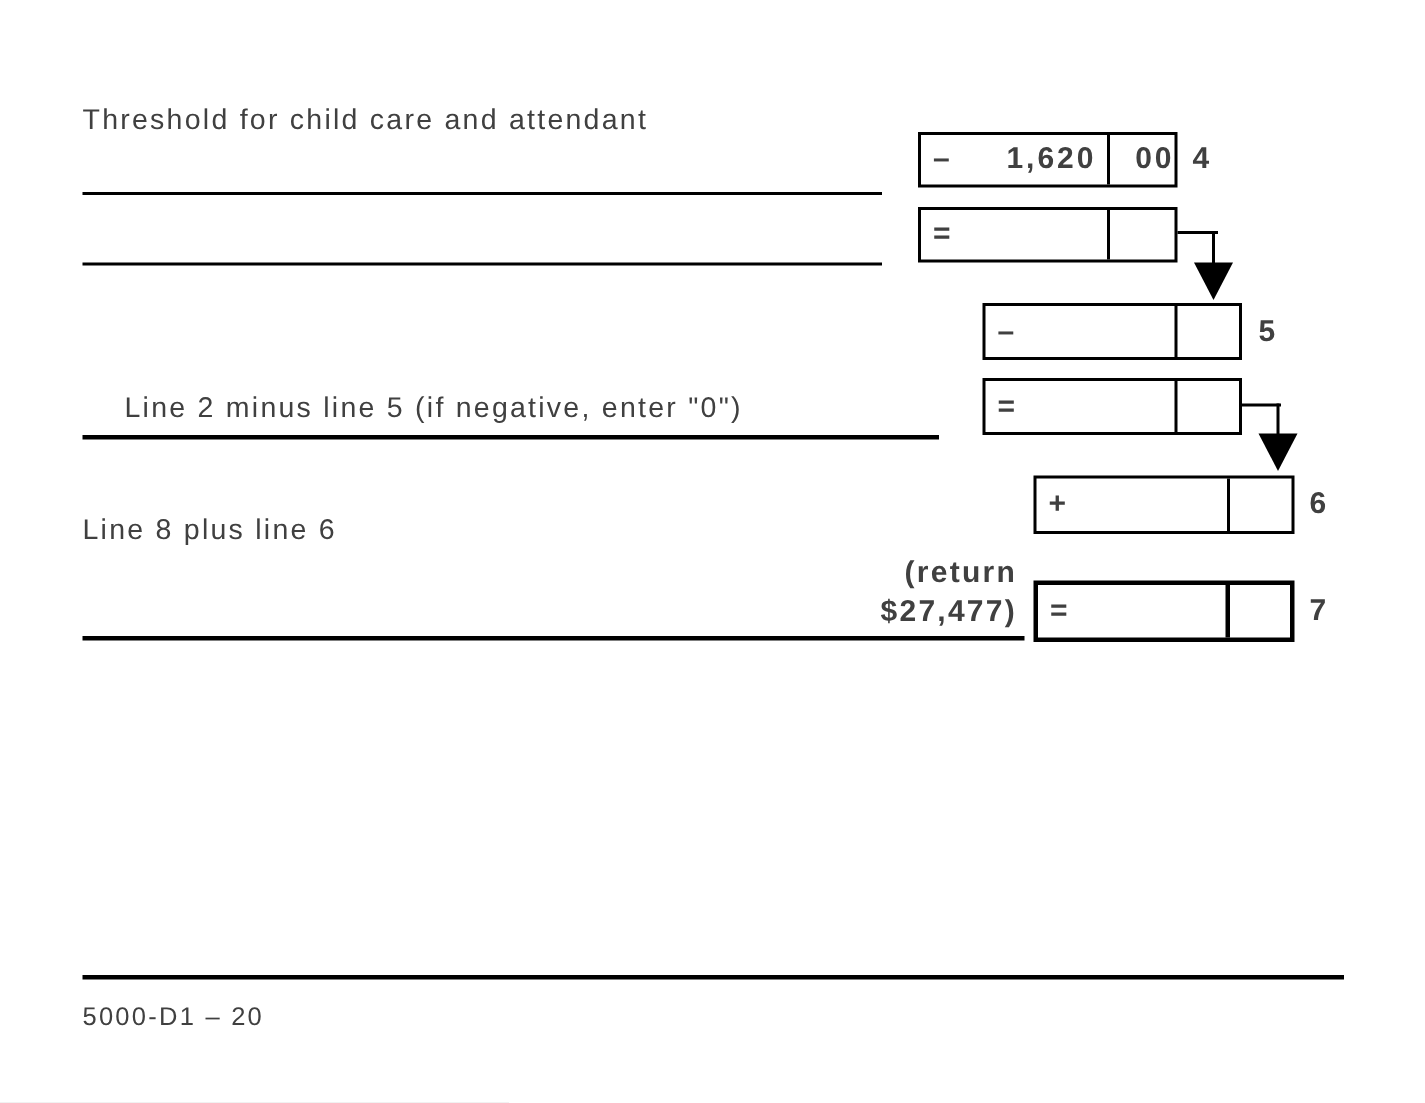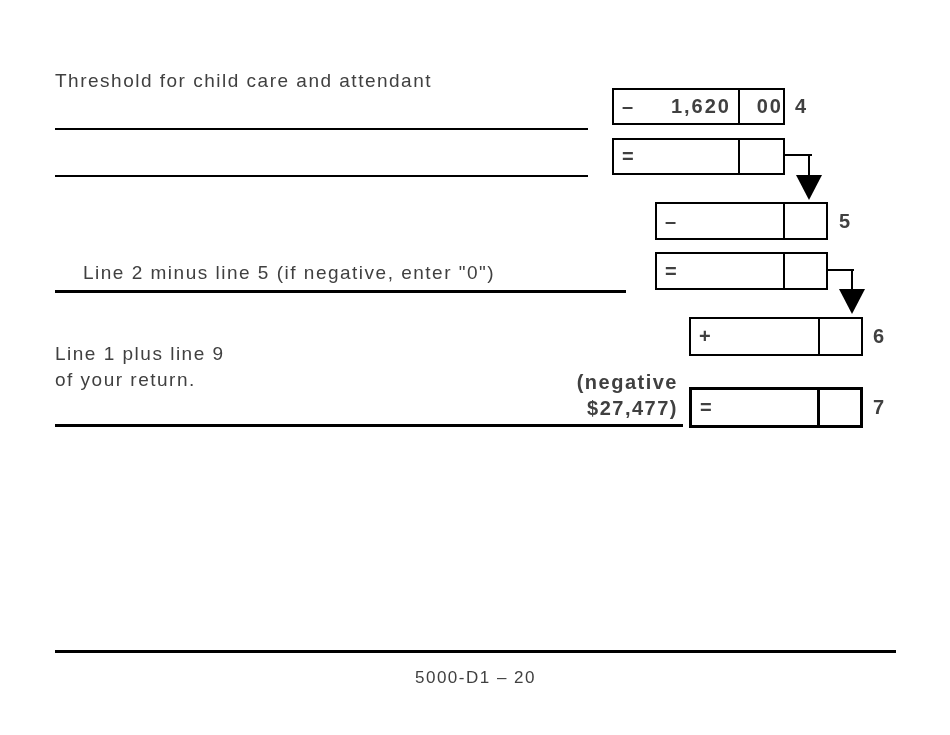--- a/index.html
+++ b/index.html
@@ -72,21 +72,20 @@
   .arrow-head{
     position:absolute;
     width:0;height:0;
     border-left:13px solid transparent;
     border-right:13px solid transparent;
     border-top:25px solid #000;
   }
   .footer-text{
     position:absolute;
     left:55px;top:665px;width:841px;
-    text-align:center;
     font-size:17px;
     letter-spacing:1.5px;
     line-height:26px;
   }
 </style>
 </head>
 <body>
 
 <div class="page">
 
@@ -147,26 +146,25 @@
   <div class="amount-box narrow-cents" style="left:689px;top:317px;width:174px;height:39px;">
     <div class="cell-dollars">
       <span>+</span>
       <span class="field"></span>
     </div>
     <div class="cell-cents"></div>
   </div>
   <div class="line-no" style="left:873px;top:323px;">6</div>
 
   <div class="label-text" style="left:55px;top:341px;">
-    <div>Line 1 plus line 9</div>
-    <div>of your return.</div>
+    <div>Line 8 plus line 6</div>
   </div>
 
   <div class="max-note" style="right:272px;top:369px;">
-    <div>(negative</div>
+    <div>(return</div>
     <div>$27,477)</div>
   </div>
 
   <div class="rule" style="left:55px;top:424px;width:628px;height:3px;"></div>
 
   <div class="amount-box narrow-cents thick" style="left:689px;top:387px;width:174px;height:41px;">
     <div class="cell-dollars">
       <span>=</span>
       <span class="field"></span>
     </div>

